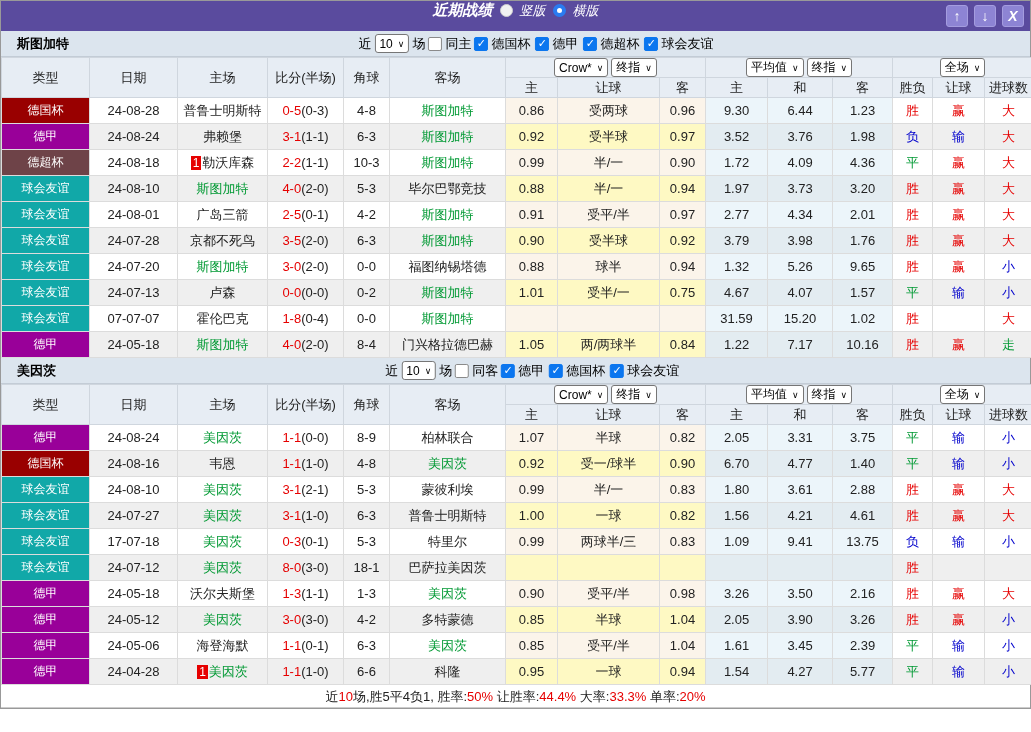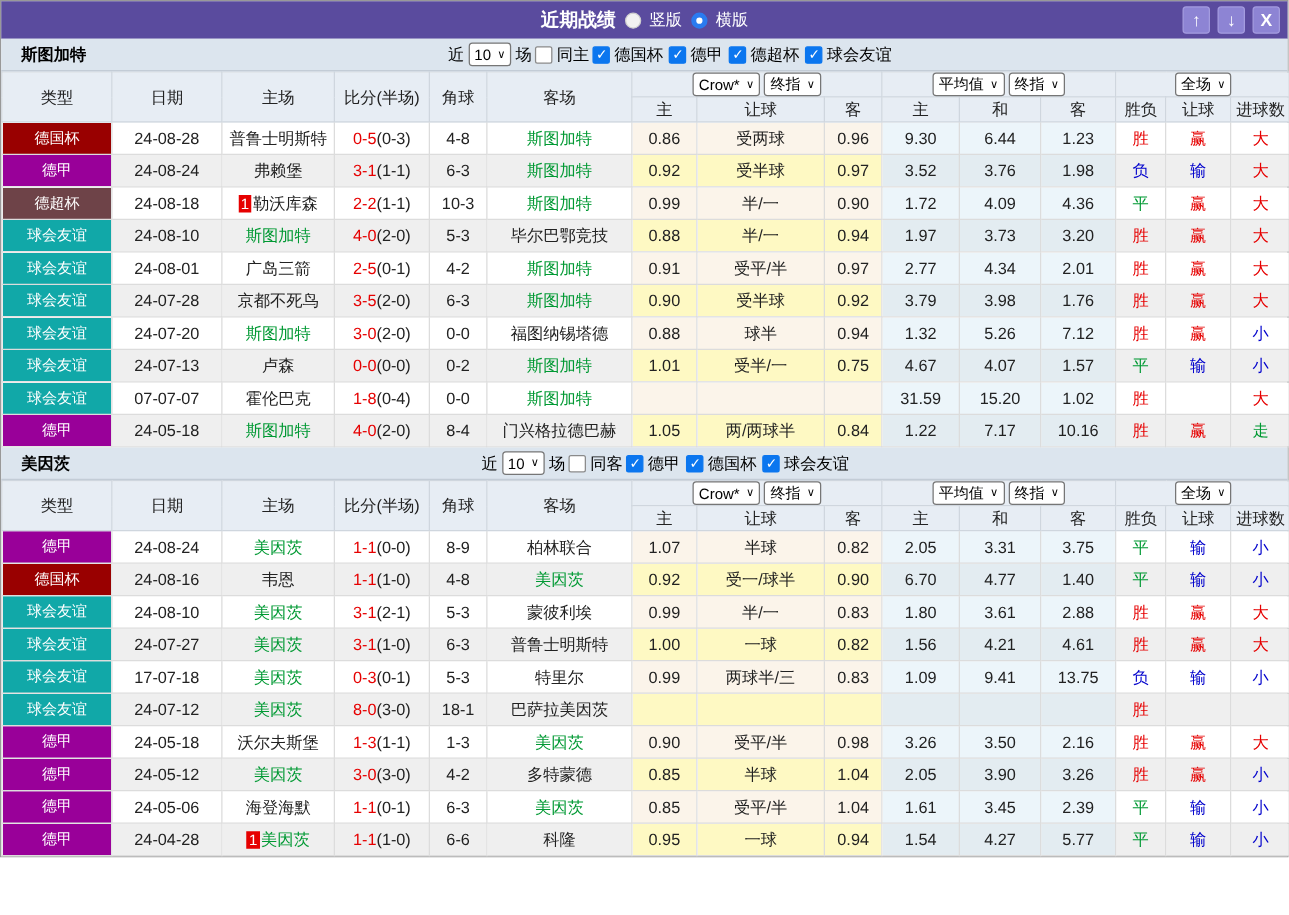--- a/index.html
+++ b/index.html
@@ -1,20 +1,20 @@
 <!DOCTYPE html>
 <html><head>
 <meta charset="utf-8">
 <style>
   * { box-sizing: border-box; margin: 0; padding: 0; }
   body { font-family: "Liberation Sans", "DejaVu Sans", sans-serif; background: #fff; }
   .wrap { width: 1031px; border: 1px solid #999; }
 
   
-  .title-bar { height: 30px; background: #5a4b9e; position: relative; display: flex; align-items: center; justify-content: center; color: #fff; }
+  .title-bar { height: 30px; background: #5a4b9e; position: relative; display: flex; align-items: flex-start; justify-content: center; color: #fff; font-style: italic; }
   .title-group { display: flex; align-items: center; gap: 7px; }
   .win-title { font-size: 15px; font-weight: bold; }
   .radio { width: 13px; height: 13px; border-radius: 50%; display: inline-block; }
   .radio.plain { background: #f2f2f2; border: 1px solid #cfcfcf; }
   .radio.sel { background: #fff; border: 4px solid #2a7bf0; }
   .radio-label { font-size: 13px; }
   .win-buttons { position: absolute; right: 6px; top: 4px; display: flex; gap: 6px; }
   .win-btn { width: 22px; height: 22px; background: #8d84d4; border: 1px solid #a49cdf; border-radius: 3px; color: #fff; font-size: 14px; font-weight: bold; display: flex; align-items: center; justify-content: center; cursor: pointer; }
 
   
@@ -277,21 +277,21 @@
             <td>24-07-20</td>
             <td><span class="green">斯图加特</span></td>
             <td><span class="ft">3-0</span><span class="ht">(2-0)</span></td>
             <td>0-0</td>
             <td><span>福图纳锡塔德</span></td>
             <td class="crow">0.88</td>
             <td class="crow">球半</td>
             <td class="crow">0.94</td>
             <td class="avg">1.32</td>
             <td class="avg">5.26</td>
-            <td class="avg">7.12</td>
+            <td class="avg">9.65</td>
             <td style="color: rgb(230, 0, 0);">胜</td>
             <td style="color: rgb(230, 0, 0);">赢</td>
             <td style="color: rgb(0, 0, 204);">小</td>
           </tr>
           <tr class="even">
             <td class="type" style="background: rgb(17, 168, 168);">球会友谊</td>
             <td>24-07-13</td>
             <td><span>卢森</span></td>
             <td><span class="ft">0-0</span><span class="ht">(0-0)</span></td>
             <td>0-2</td>
@@ -603,15 +603,16 @@
             <td class="crow">0.94</td>
             <td class="avg">1.54</td>
             <td class="avg">4.27</td>
             <td class="avg">5.77</td>
             <td style="color: rgb(0, 153, 51);">平</td>
             <td style="color: rgb(0, 0, 204);">输</td>
             <td style="color: rgb(0, 0, 204);">小</td>
           </tr>
         </tbody>
     </table>
+    <div class="summary"><span>近</span><span class="red">10</span><span>场,胜5平4负1, 胜率:</span><span class="red">50%</span><span> 让胜率:</span><span class="red">44.4%</span><span> 大率:</span><span class="red">33.3%</span><span> 单率:</span><span class="red">20%</span></div>
   </div>
 
 </div>
 
 </body></html>

